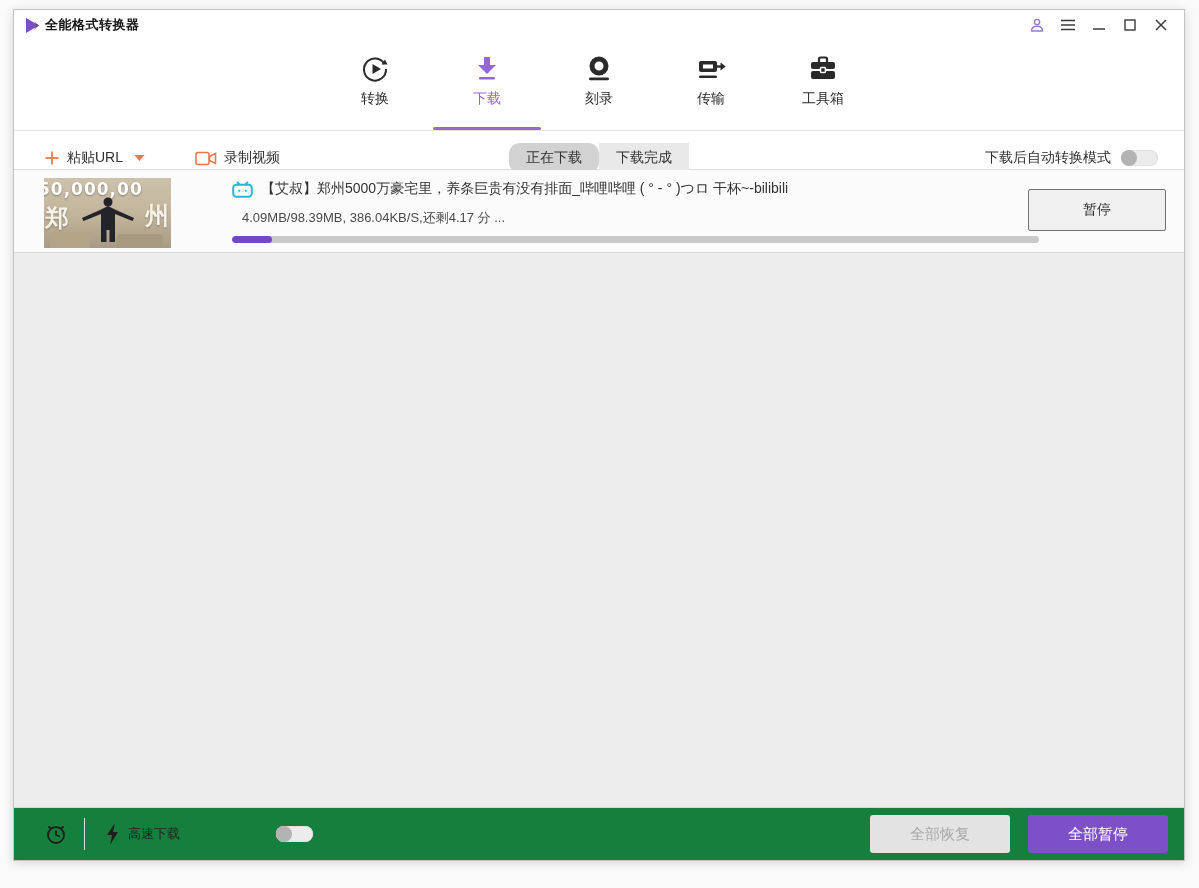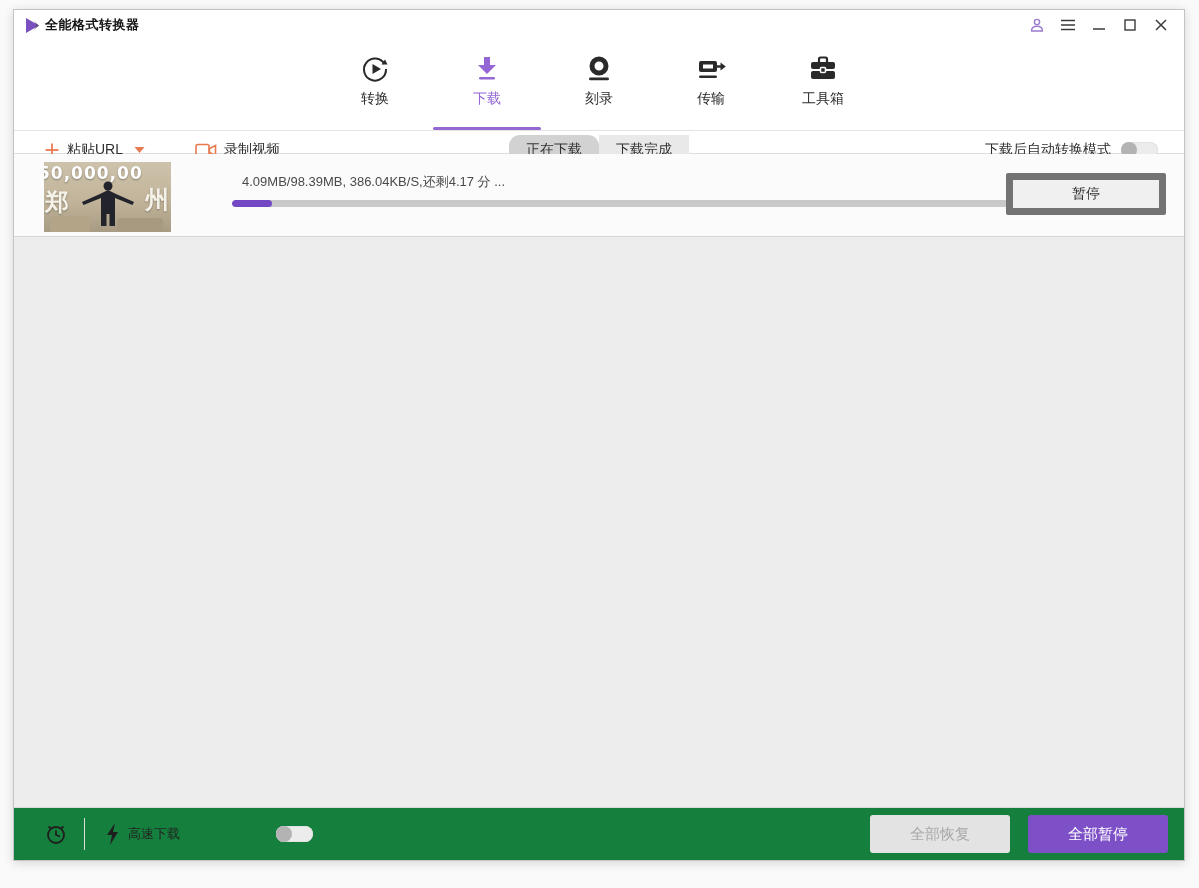--- a/index.html
+++ b/index.html
@@ -17,21 +17,21 @@
   .wc-btn { width:22px; height:22px; display:flex; align-items:center; justify-content:center; cursor:default; }
   
   .navbar { height:90px; flex:0 0 auto; display:flex; justify-content:center; }
   .nav-tabs { display:flex; gap:56px; align-items:flex-start; padding-top:13px; }
   .nav-tab { position:relative; width:56px; height:77px; display:flex; flex-direction:column; align-items:center; }
   .nav-icon { height:32px; display:flex; align-items:center; justify-content:center; }
   .nav-label { margin-top:5px; font-size:14px; color:#2b2b2b; }
   .nav-tab.active .nav-label { color:#9467d4; }
   .nav-underline { position:absolute; left:-26px; right:-26px; bottom:0; height:3px; background:#9467d4; border-radius:2px; }
   
-  .toolbar { height:24px; flex:0 0 auto; border-top:1px solid #e4e4e4; border-bottom:1px solid #dedede; display:flex; align-items:center; position:relative; padding:16px 26px 0 30px; background:#fff; }
+  .toolbar { height:40px; flex:0 0 auto; border-top:1px solid #e4e4e4; border-bottom:1px solid #dedede; display:flex; align-items:center; position:relative; padding:16px 26px 0 30px; background:#fff; }
   .tool-left { display:flex; align-items:center; gap:6px; }
   .tool-group { display:flex; align-items:center; gap:7px; cursor:default; }
   .tool-label { font-size:14px; color:#2f2f2f; }
   .tool-sep { width:38px; }
   .filter-tabs { position:absolute; left:50%; transform:translateX(-50%); display:flex; height:30px; }
   .filter-tab { height:30px; padding:0 17px; display:flex; align-items:center; font-size:14px; color:#333; background:#e9e9e9; cursor:default; }
   .filter-tab.active { background:#d2d2d2;border-radius:11px; }
   .tool-right { margin-left:auto; display:flex; align-items:center; gap:10px; }
   
   .toggle { width:37px; height:16px; border-radius:8px; background:#ececec; position:relative; box-shadow:inset 0 0 0 1px #e2e2e2; cursor:default; }
@@ -43,21 +43,21 @@
   .thumb .char-l { position:absolute; left:1px; bottom:14px; font-size:24px; font-weight:bold; color:#f5f2ea; text-shadow:0 1px 2px rgba(0,0,0,.3); }
   .thumb .char-r { position:absolute; right:2px; bottom:16px; font-size:24px; font-weight:bold; color:#f5f2ea; text-shadow:0 1px 2px rgba(0,0,0,.3); }
   .thumb .furn1 { position:absolute; left:6px; bottom:0; width:40px; height:16px; background:#b3a488; border-radius:4px 4px 0 0; }
   .thumb .furn2 { position:absolute; right:8px; bottom:0; width:46px; height:14px; background:#a89a80; border-radius:4px 4px 0 0; }
   .item-body { flex:1; margin-left:25px; position:relative; height:70px; }
   .item-title-row { display:flex; align-items:center; gap:8px; margin-top:2px; }
   .item-title { font-size:14px; color:#333; white-space:nowrap; overflow:hidden; }
   .item-status { margin-top:11px; font-size:13px; color:#4a4a4a;margin-left:10px; }
   .progress-track { margin-top:9px; width:807px; height:7px; border-radius:3.5px; background:#c9c9c9; overflow:hidden; }
   .progress-fill { height:100%; background:#7348c5; border-radius:3.5px; }
-  .pause-btn { position:absolute; right:18px; top:19px; width:160px; height:42px; background:#f0f0f0; border:7px solid #737373; border-radius:2px; font-size:14px; color:#2e2e2e; display:flex; align-items:center; justify-content:center; cursor:default; }
+  .pause-btn { position:absolute; right:18px; top:19px; width:138px; height:42px; background:#f0f0f0; border:1px solid #737373; border-radius:2px; font-size:14px; color:#2e2e2e; display:flex; align-items:center; justify-content:center; cursor:default; }
   
   .main-area { flex:1; background:#ededee; }
   
   .footer { height:53px; flex:0 0 auto; background:#15803d; border-top:1px solid #d9d9d9; display:flex; align-items:center; padding:0 16px 0 30px; }
   .footer-left { display:flex; align-items:center; }
   .v-div { width:1px; height:32px; background:#ddd; margin:0 20px 0 16px; }
   .speed-label { font-size:13px; color:#222; margin-left:8px; }
   .footer .toggle { margin-left:96px; }
   .footer-right { margin-left:auto; display:flex; align-items:center; gap:18px; }
   .btn { width:140px; height:38px; border:none; border-radius:3px; font-size:15px; display:flex; align-items:center; justify-content:center; cursor:default; font-family:inherit; }
@@ -229,20 +229,32 @@
           <path d="M28 10 L20 14 L2 22 L3.5 25 L21 18 L21 34 H35 L35 18 L52.5 25 L54 22 L36 14 Z" fill="#23232b"></path>
           <rect x="21" y="33" width="5.5" height="13" fill="#23232b"></rect>
           <rect x="29.5" y="33" width="5.5" height="13" fill="#23232b"></rect>
         </svg>
       </span>
       <div class="char-l">郑</div>
       <div class="char-r">州</div>
     </div>
 
     <div class="item-body">
+      <div class="item-title-row">
+        <span>
+          <svg width="21" height="17" viewBox="0 0 21 17" fill="none" stroke="#29b7d3" stroke-width="2">
+            <line x1="5" y1="1" x2="8" y2="4"></line>
+              <line x1="16" y1="1" x2="13" y2="4"></line>
+            <rect x="1.2" y="3.8" width="18.6" height="12" rx="3.2"></rect>
+            <circle cx="7.2" cy="9.8" r="1.1" fill="#29b7d3" stroke="none"></circle>
+            <circle cx="13.8" cy="9.8" r="1.1" fill="#29b7d3" stroke="none"></circle>
+          </svg>
+        </span>
+        <span class="item-title">【艾叔】郑州5000万豪宅里，养条巨贵有没有排面_哔哩哔哩 ( ° - ° )つロ 干杯~-bilibili</span>
+      </div>
       <div class="item-status">4.09MB/98.39MB, 386.04KB/S,还剩4.17 分 ...</div>
       <div class="progress-track">
         <div class="progress-fill" style="width: 5%;"></div>
       </div>
     </div>
 
     <button class="pause-btn">暂停</button>
   </div>
 
   <div class="main-area"></div>

